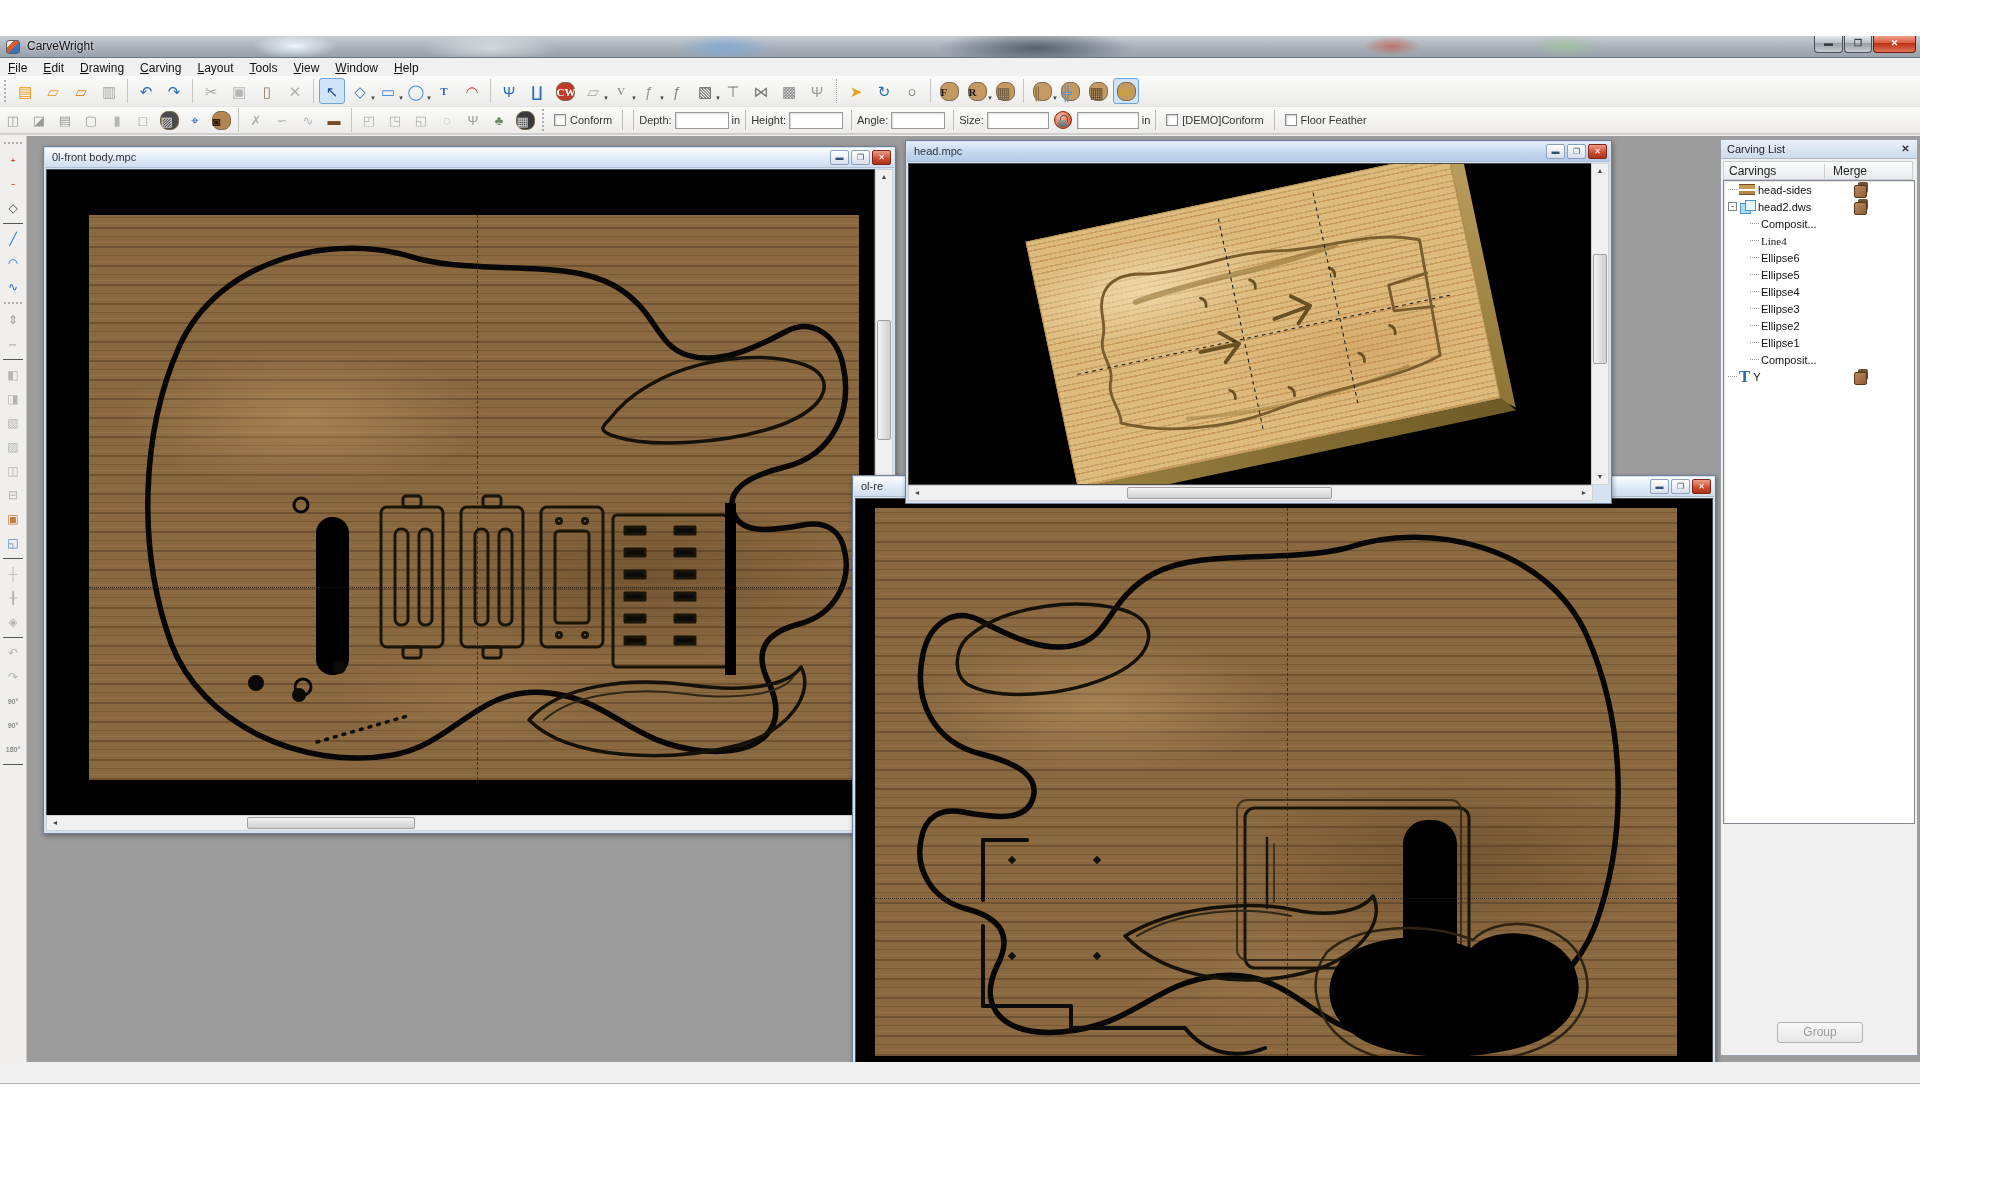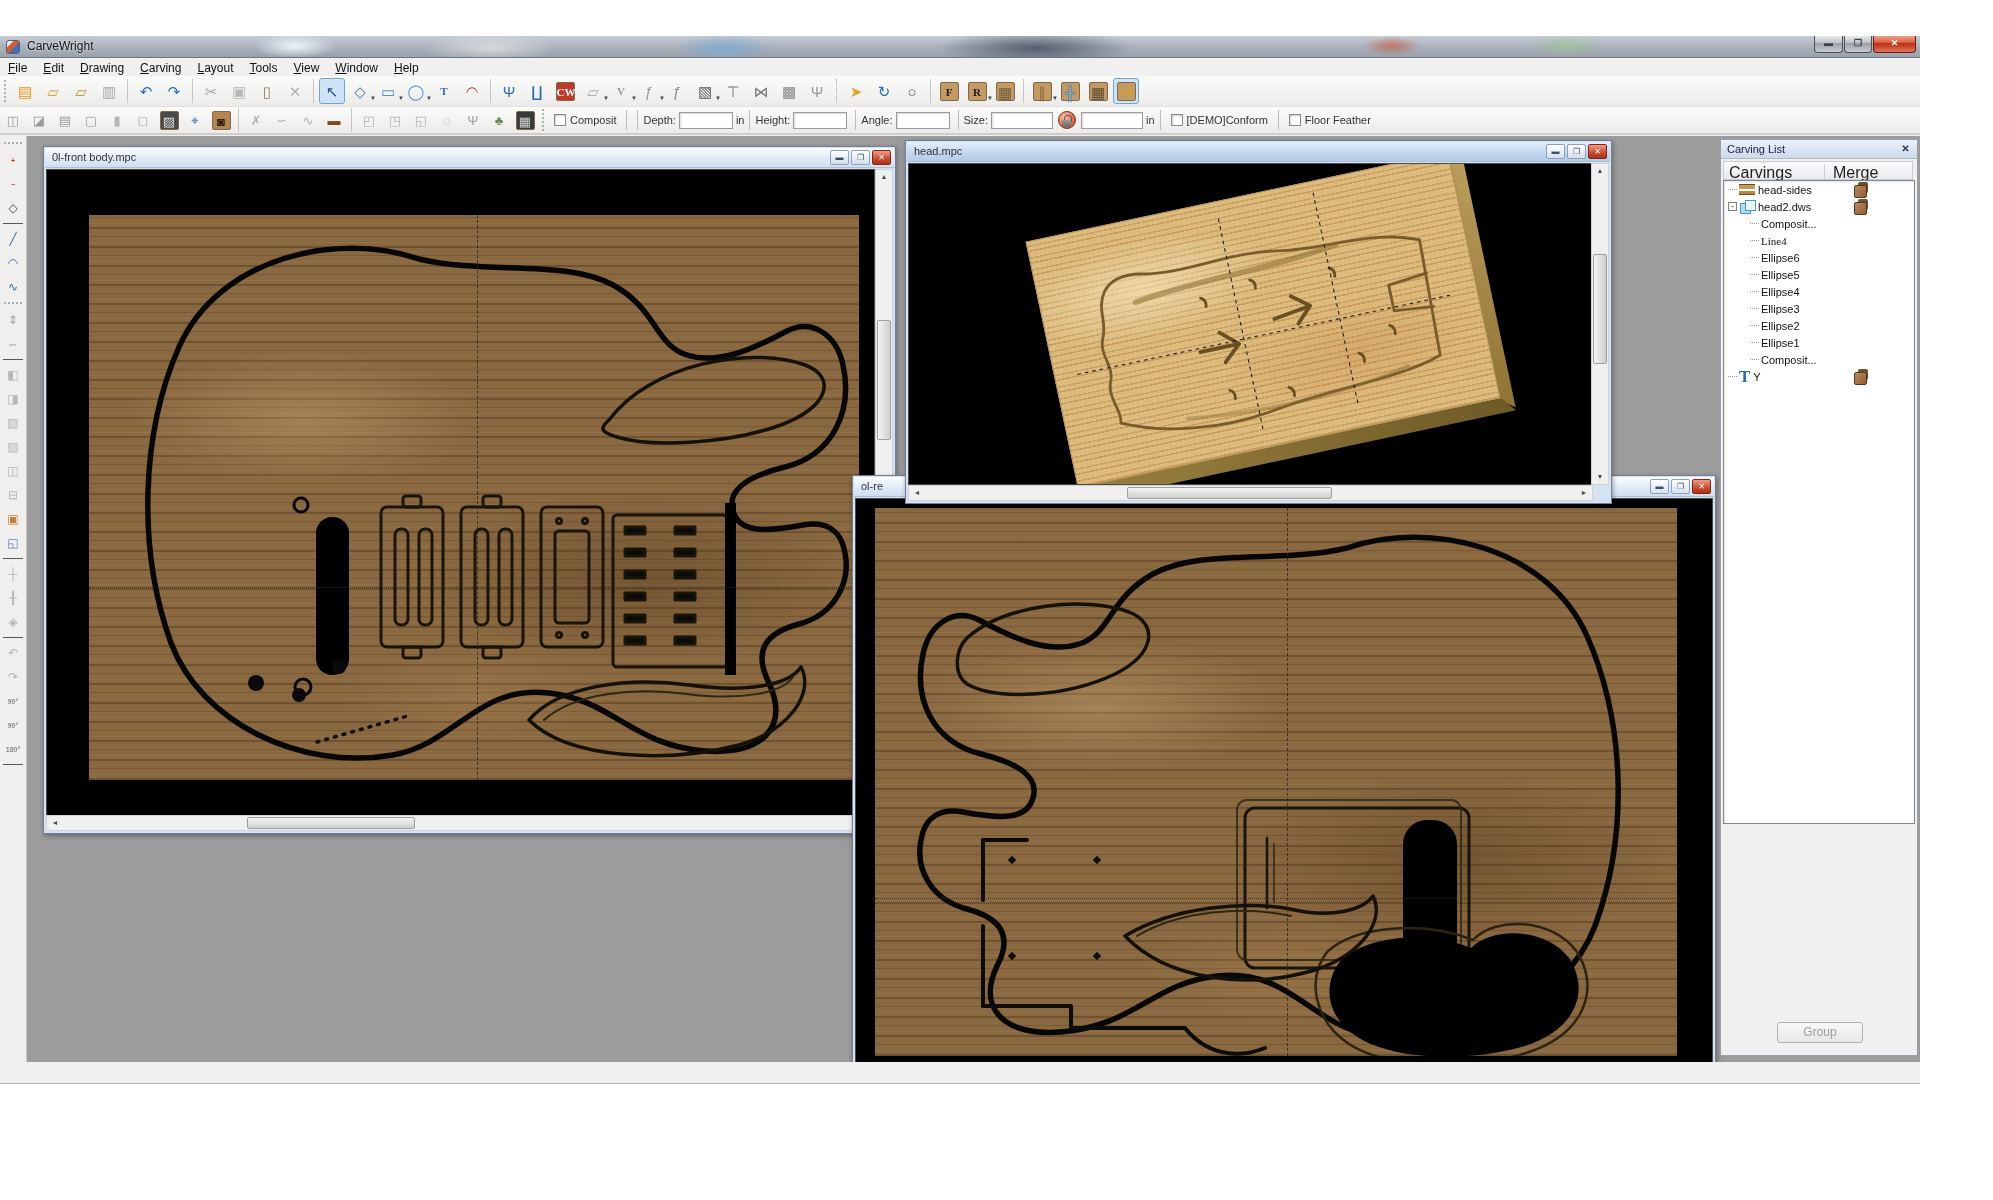--- a/index.html
+++ b/index.html
@@ -37,21 +37,21 @@
   .toolbar { position:absolute; left:0; width:1920px; background:linear-gradient(#fbfbfa,#ecebe9); display:flex; align-items:center; }
   .t1 { top:40px; height:31px; border-bottom:1px solid #e3e2e0; }
   .t2 { top:71px; height:28px; border-bottom:2px solid #cfcecd; }
   .tbtn { width:26px; height:26px; margin:0 1px; border:1px solid transparent; border-radius:3px; position:relative;
     display:flex; align-items:center; justify-content:center; font-size:15px; }
   .t2 .tbtn { width:24px; height:24px; font-size:13px; }
   .tbtn.sel { background:#cfe4f7; border-color:#6ca6d8; }
   .tbtn .gl { line-height:1; }
   .tbtn .gl.txt { font-size:11px; font-weight:bold; font-family:"Liberation Serif", serif; }
   .tbtn .dd { position:absolute; right:-4px; bottom:2px; font-size:6px; color:#444; }
-  .tbtn.hasbg .gl { display:block; width:19px; height:19px; line-height:19px; text-align:center; border:1px solid #7a6a50; border-radius:2px; }
+  .tbtn.hasbg .gl { display:block; width:19px; height:19px; line-height:19px; text-align:left; border:1px solid #7a6a50; border-radius:8px; }
   .sep { width:1px; height:24px; background:#c6c5c3; margin:0 4px; }
   .dsep { width:1px; height:24px; border-left:1px dotted #a8a8a8; margin:0 5px; }
   .grip { width:5px; height:24px; margin:0 3px; background-image:radial-gradient(circle at 2px 2px, #b0afad 1px, transparent 1.2px); background-size:4px 4px; }
   .t2ctrl { display:flex; align-items:center; font-size:11px; color:#333; }
   .chk { display:flex; align-items:center; margin:0 5px; }
   .chkbox { width:12px; height:12px; background:#fff; border:1px solid #8a8a8a; box-shadow:inset 1px 1px 2px rgba(0,0,0,.2); margin-right:4px; }
   .tbinput { width:54px; height:17px; border:1px solid #9a9a9a; box-shadow:inset 1px 1px 2px rgba(0,0,0,.15); background:#fff; margin:0 3px; font-size:11px; padding:0 2px; }
   .tbinput.wide { width:62px; }
   .vline { width:1px; height:20px; background:#bcbbb9; margin:0 5px; }
   .lock { width:18px; height:18px; border-radius:50%; background:radial-gradient(circle at 35% 30%, #f6c0ae, #e0593a 70%, #b33118); border:1px solid #8d2810; position:relative; margin:0 2px; }
@@ -101,21 +101,21 @@
       repeating-linear-gradient(0deg, rgba(168,102,40,.38) 0 1.5px, transparent 1.5px 5px, rgba(122,70,24,.22) 5px 6.5px, transparent 6.5px 12px);
     border:1px solid #b69354; }
   .bside-r { position:absolute; left:100%; top:5px; width:13px; height:99%; background:linear-gradient(#bb9d5c,#8f7435); transform:skewY(38deg); transform-origin:0 0; }
   .bside-b { position:absolute; top:100%; left:5px; width:99%; height:15px; background:linear-gradient(90deg,#9a8040,#6e5a26); transform:skewX(38deg); transform-origin:0 0; }
 
   
   .panel { position:absolute; left:1720px; top:103px; width:198px; height:917px; background:#f0f0f0; border:1px solid #98a0ab; z-index:40; }
   .ptitle { position:absolute; left:0; top:0; right:0; height:19px; background:linear-gradient(#eaf1fa,#ccdaeb); border-bottom:1px solid #aab8c8; }
   .ptitle .pt { position:absolute; left:6px; top:3px; font-size:11px; color:#223; }
   .pclose { position:absolute; right:4px; top:2px; width:15px; height:14px; text-align:center; font-size:10px; font-weight:bold; color:#334; line-height:14px; }
-  .phead { position:absolute; left:2px; top:21px; right:4px; height:19px; background:linear-gradient(#fdfdfe,#e7eaee); border:1px solid #c8cdd4; font-size:16px; color:#222; }
+  .phead { position:absolute; left:2px; top:21px; right:4px; height:19px; background:linear-gradient(#fdfdfe,#e7eaee); border:1px solid #c8cdd4; font-size:12px; color:#222; }
   .phead .c0 { position:absolute; left:5px; top:2px; }
   .phead .c1 { position:absolute; left:100px; top:2px; border-left:1px solid #c8cdd4; padding-left:8px; height:15px; }
   .treebox { position:absolute; left:2px; top:40px; width:192px; height:644px; background:#fff; border:1px solid #828790; box-shadow:inset 1px 1px 2px rgba(0,0,0,.12); overflow:hidden; }
   .trow { position:relative; height:17px; display:flex; align-items:center; font-size:11px; color:#111; white-space:nowrap; }
   .trow .expander { width:9px; height:9px; border:1px solid #848484; background:#fff; font-size:9px; line-height:7px; text-align:center; color:#333; margin:0 3px 0 4px; }
   .trow .tick { width:9px; border-top:1px dotted #9a9a9a; margin-right:2px; }
   .trow .ic { margin-right:3px; position:relative; }
   .ic-boards { width:16px; height:11px; background:
       linear-gradient(#c89a58 0 4px, transparent 4px 6px, #b5854a 6px 10px) ; border-top:1px solid #6e4c24; border-bottom:1px solid #6e4c24; }
   .ic-drawing { width:15px; height:13px; }
@@ -360,21 +360,21 @@
             <span class="gl" style="color: rgb(106, 138, 90);">♣</span>
           </div>
           <div class="tbtn hasbg">
             <span class="gl" style="color: rgb(208, 208, 208); background: rgb(58, 58, 58);">▦</span>
           </div>
           <div class="grip"></div>
         </div>
       <div class="t2ctrl">
         <label class="chk">
             <span class="chkbox"></span>
-            <span>Composit</span>
+            <span>Conform</span>
           </label>
         <span class="vline"></span>
           <span class="vline"></span>
         <span>Depth:</span>
         <input class="tbinput" value="" style="">
         <span>in</span>
         <span class="vline"></span>
         <span>Height:</span>
         <input class="tbinput" value="" style="">
         <span class="vline"></span>

